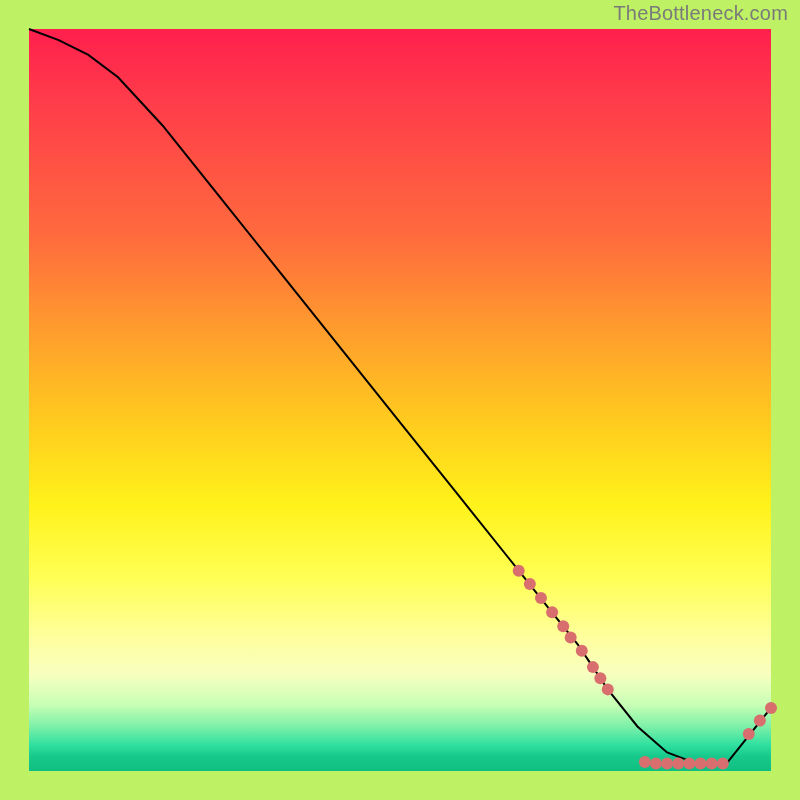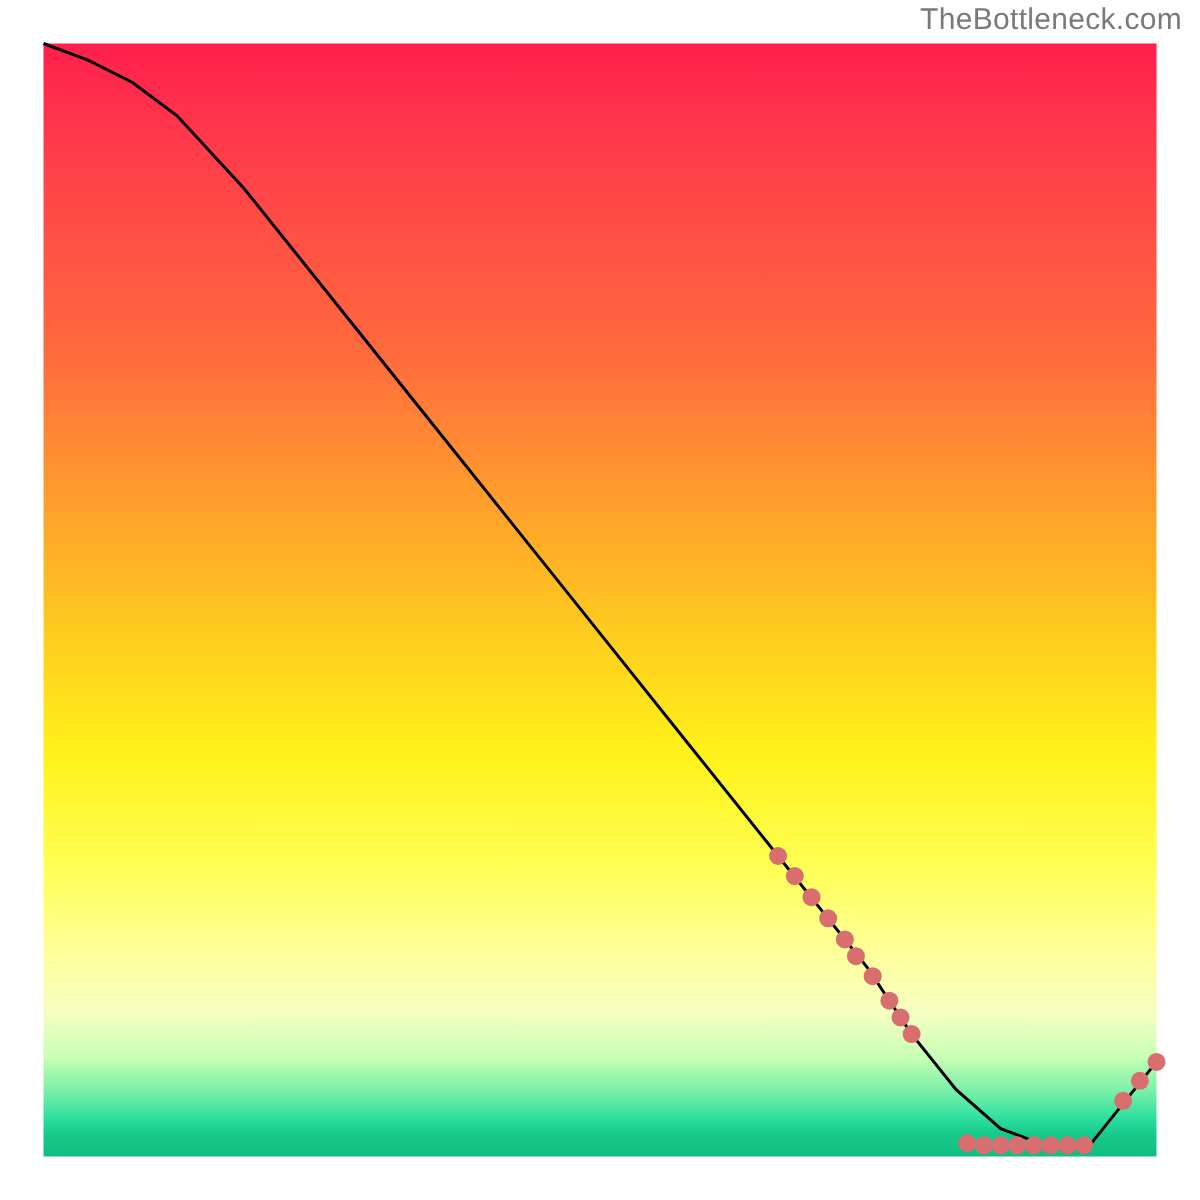--- a/index.html
+++ b/index.html
@@ -8,21 +8,21 @@
     width: 800px;
     height: 800px;
     background: #000;
     font-family: Arial, Helvetica, sans-serif;
     overflow: hidden;
   }
   .frame {
     position: relative;
     width: 800px;
     height: 800px;
-    background: #ffffff;
+    background: #bef264;
   }
   .attribution {
     position: absolute;
     top: 2px;
     right: 12px;
     color: #7a7a7a;
     font-size: 20px;
     letter-spacing: 0.2px;
     font-weight: 400;
   }

